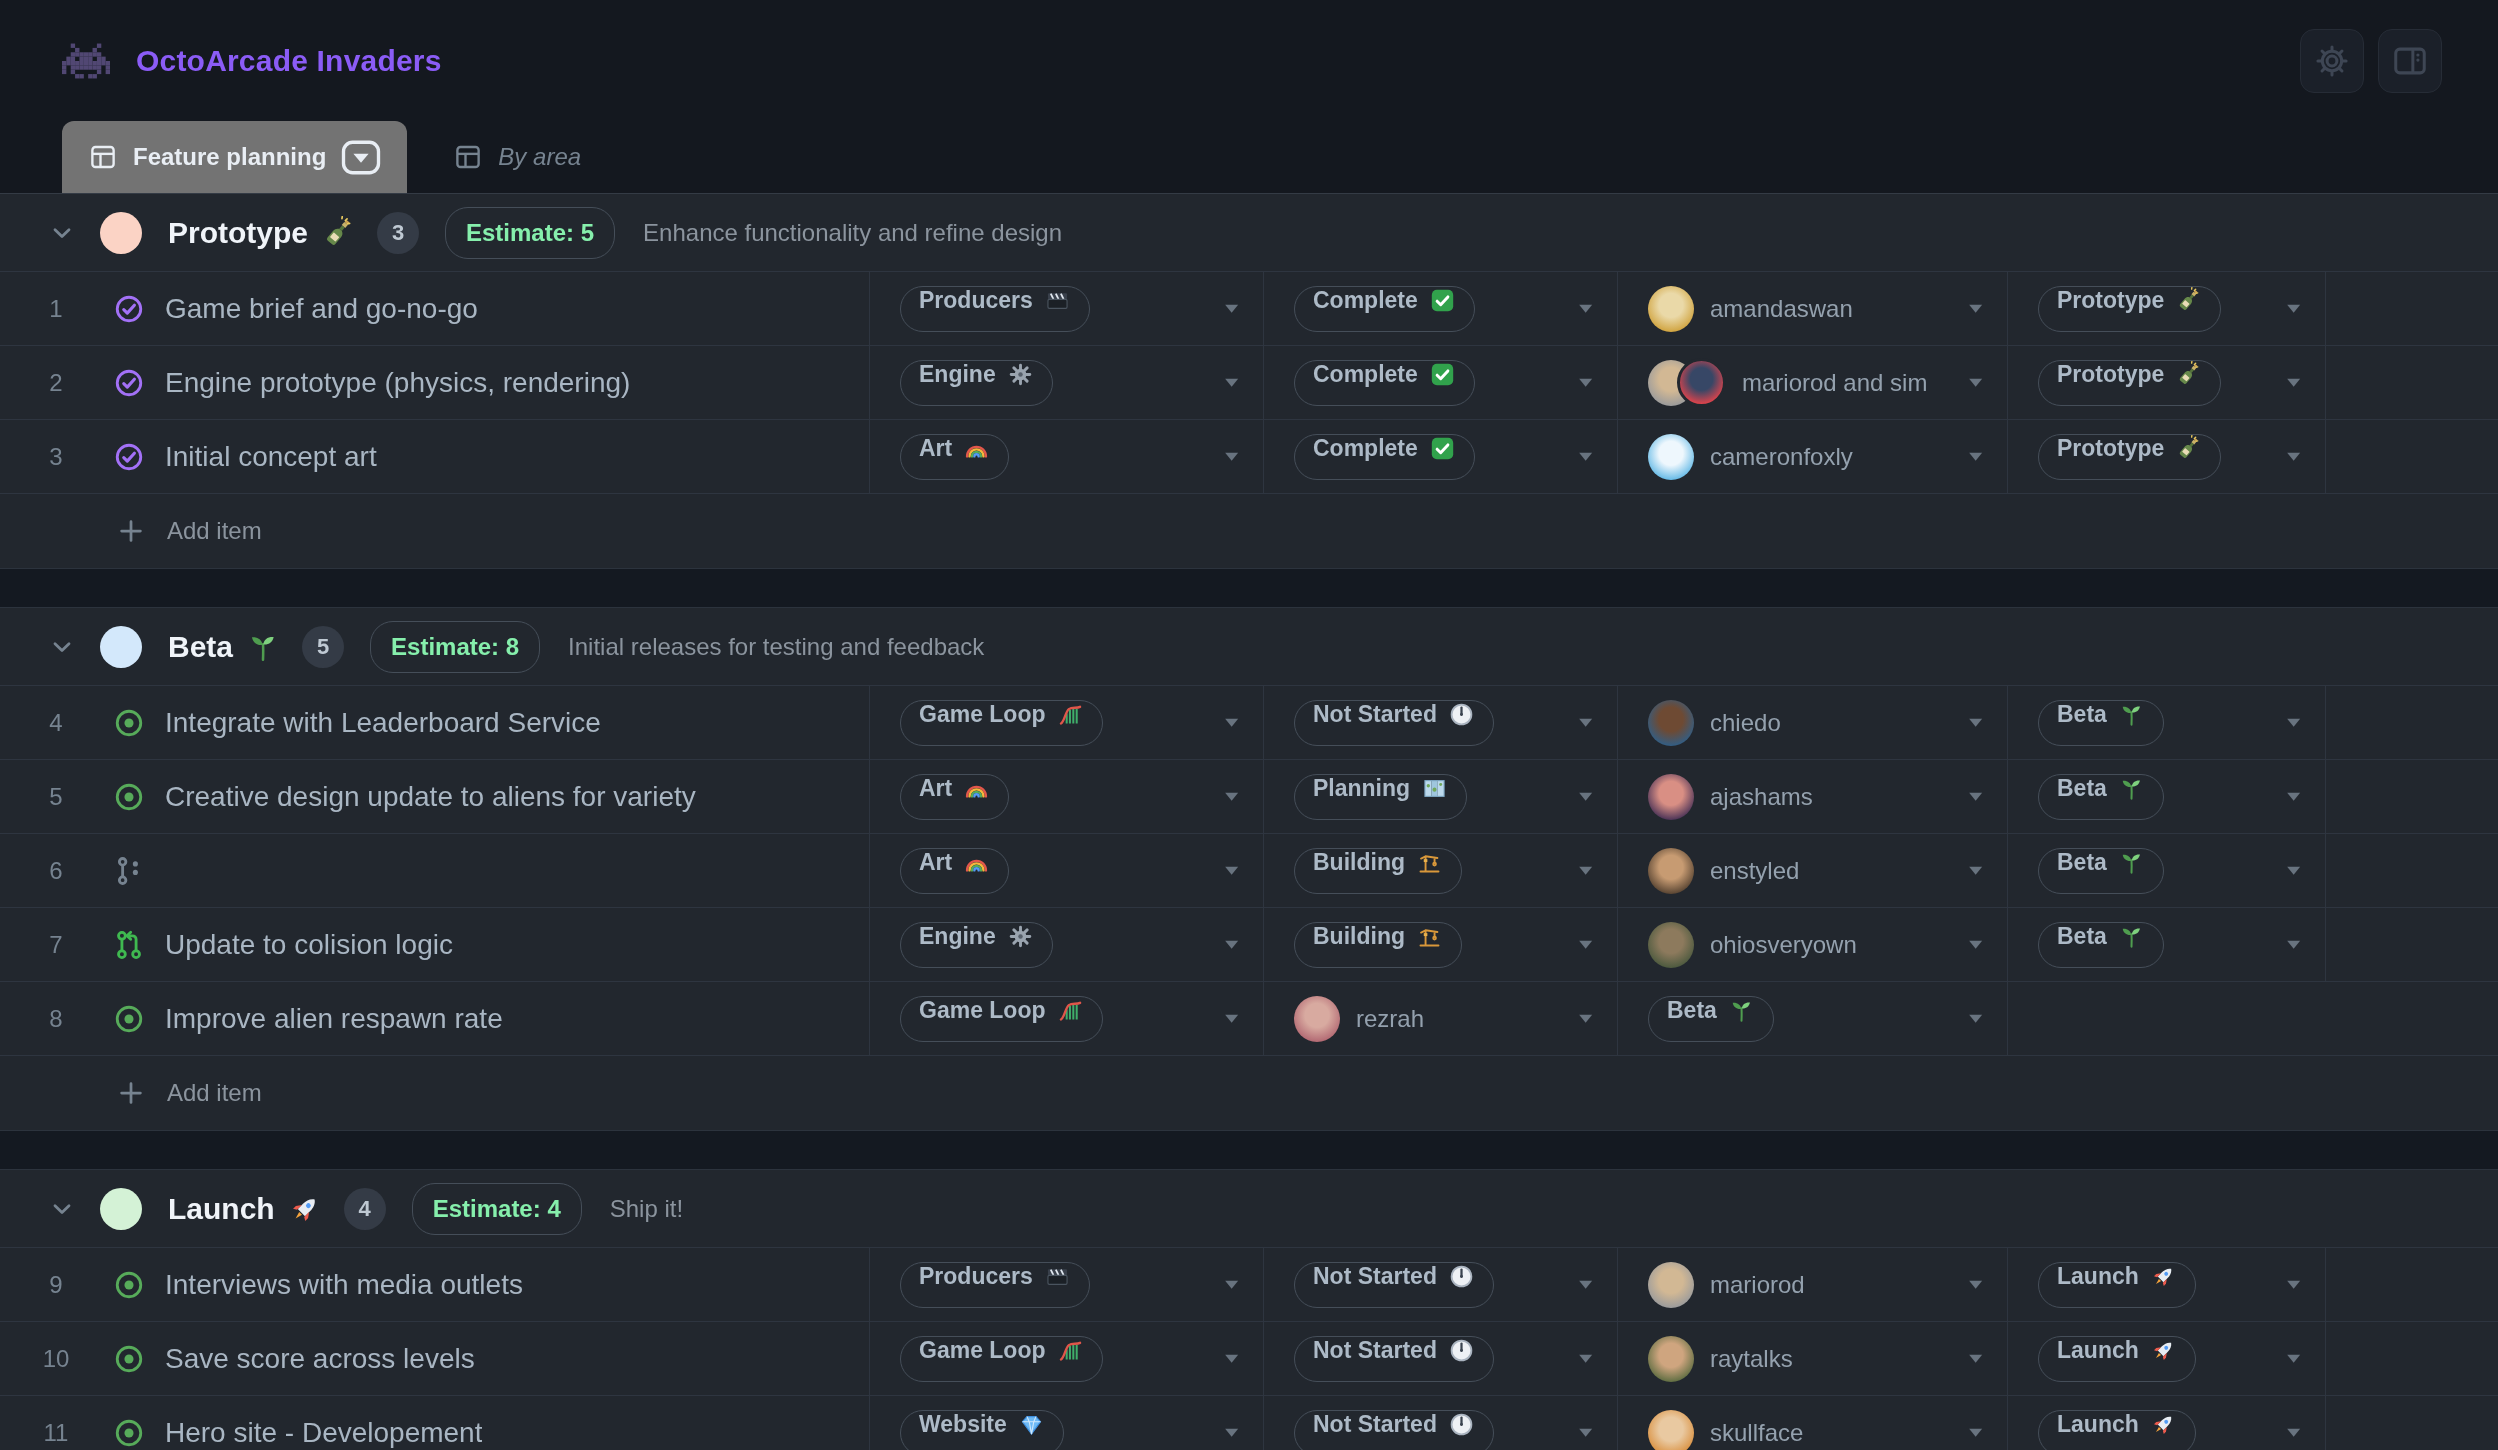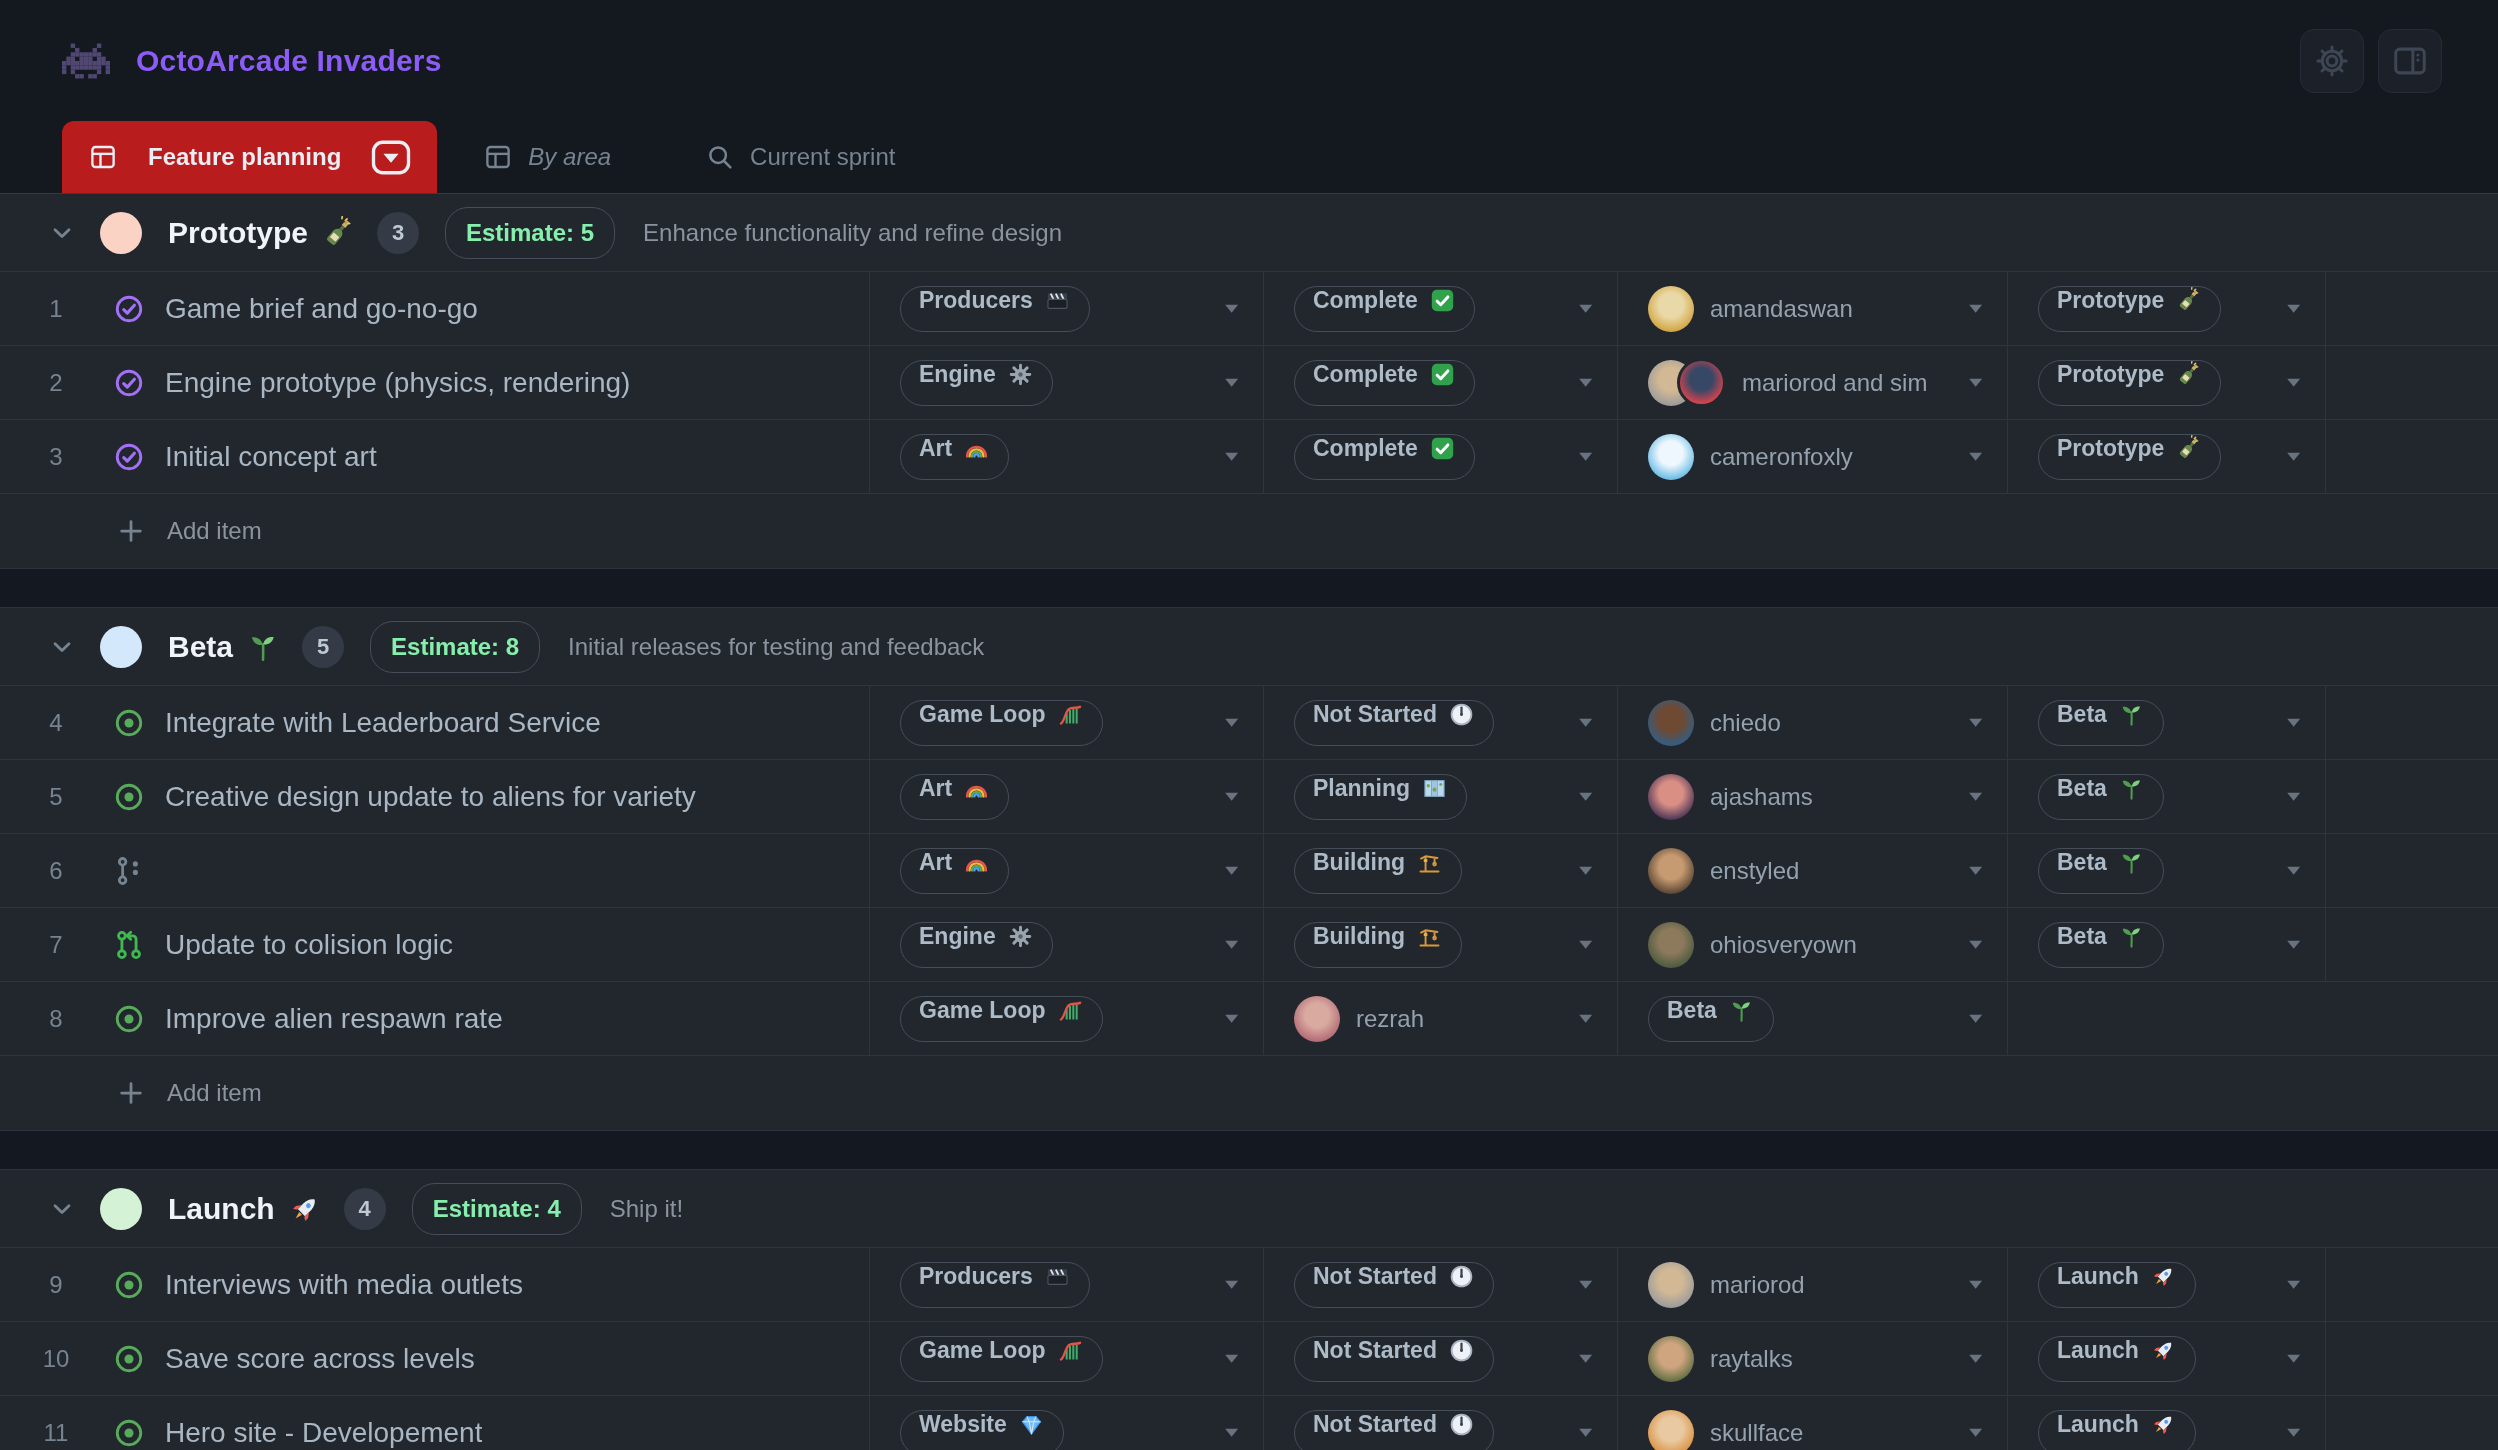--- a/index.html
+++ b/index.html
@@ -13,22 +13,22 @@
   .apptitle { margin-left: 26px; font-size: 30px; font-weight: 600; color: #8b5cf6; letter-spacing: .2px; }
   .top-actions { margin-left: auto; display: flex; gap: 14px; }
   .iconbtn { width: 64px; height: 64px; border-radius: 14px; background: #1b2029; border: 1px solid #262c36;
              display: flex; align-items: center; justify-content: center; color: #3e4654; cursor: pointer; }
   .iconbtn .icn { width: 38px; height: 38px; }
 
   
   .tabbar { display: flex; align-items: stretch; height: 73px; padding-left: 62px; border-bottom: 1px solid #343b45; }
   .tab { display: flex; align-items: center; gap: 15px; color: #768390; font-size: 24px; height: 100%; cursor: pointer; }
   .tab .icn { width: 30px; height: 30px; }
-  .tab.active { background: #b91c1c; border-radius: 12px 12px 0 0; color: #e9eef4; font-weight: 600;
-                padding: 0 26px; position: relative; z-index: 1; margin-bottom: -1px; gap: 30px; }
+  .tab.active { background: #737373; border-radius: 12px 12px 0 0; color: #e9eef4; font-weight: 600;
+                padding: 0 26px; position: relative; z-index: 1; margin-bottom: -1px; }
   .tab.plain { padding: 0 24px; }
   .tab.t2 { margin-left: 22px; font-style: italic; }
   .tab.t3 { margin-left: 46px; }
   .caretbox { width: 40px; height: 35px; display: inline-flex; }
   .caretbox svg { width: 100%; height: 100%; }
 
   
   .table { background: #22272e; height: 1256px; overflow: hidden; }
 
   .grouphead { height: 78px; display: flex; align-items: center; padding-left: 48px; border-bottom: 1px solid #2e3540; }
@@ -166,29 +166,20 @@
     <div class="tab plain t2">
       <span class="icn">
           <svg viewBox="0 0 24 24" fill="none" stroke="currentColor" stroke-width="1.9">
             <rect x="3.5" y="4" width="17" height="16" rx="2.5"></rect>
             <line x1="3.5" y1="9.5" x2="20.5" y2="9.5"></line>
             <line x1="10" y1="9.5" x2="10" y2="20"></line>
           </svg>
         </span>
       <span>By area</span>
     </div>
-    <div class="tab plain t3">
-      <span class="icn">
-          <svg viewBox="0 0 24 24" fill="none" stroke="currentColor" stroke-width="2">
-            <circle cx="10.5" cy="10.5" r="6.2"></circle>
-            <line x1="15.2" y1="15.2" x2="20.3" y2="20.3" stroke-linecap="round"></line>
-          </svg>
-        </span>
-      <span>Current sprint</span>
-    </div>
   </div>
 
   <div class="table" id="table">
       <div class="grouphead">
         <span class="chev">
           <svg viewBox="0 0 24 24" fill="none" stroke="currentColor" stroke-width="2.4" stroke-linecap="round" stroke-linejoin="round">
             <polyline points="6,9.2 12,15 18,9.2"></polyline>
           </svg>
         </span>
         <span class="dot" style="background:#fbd3c5"></span>

